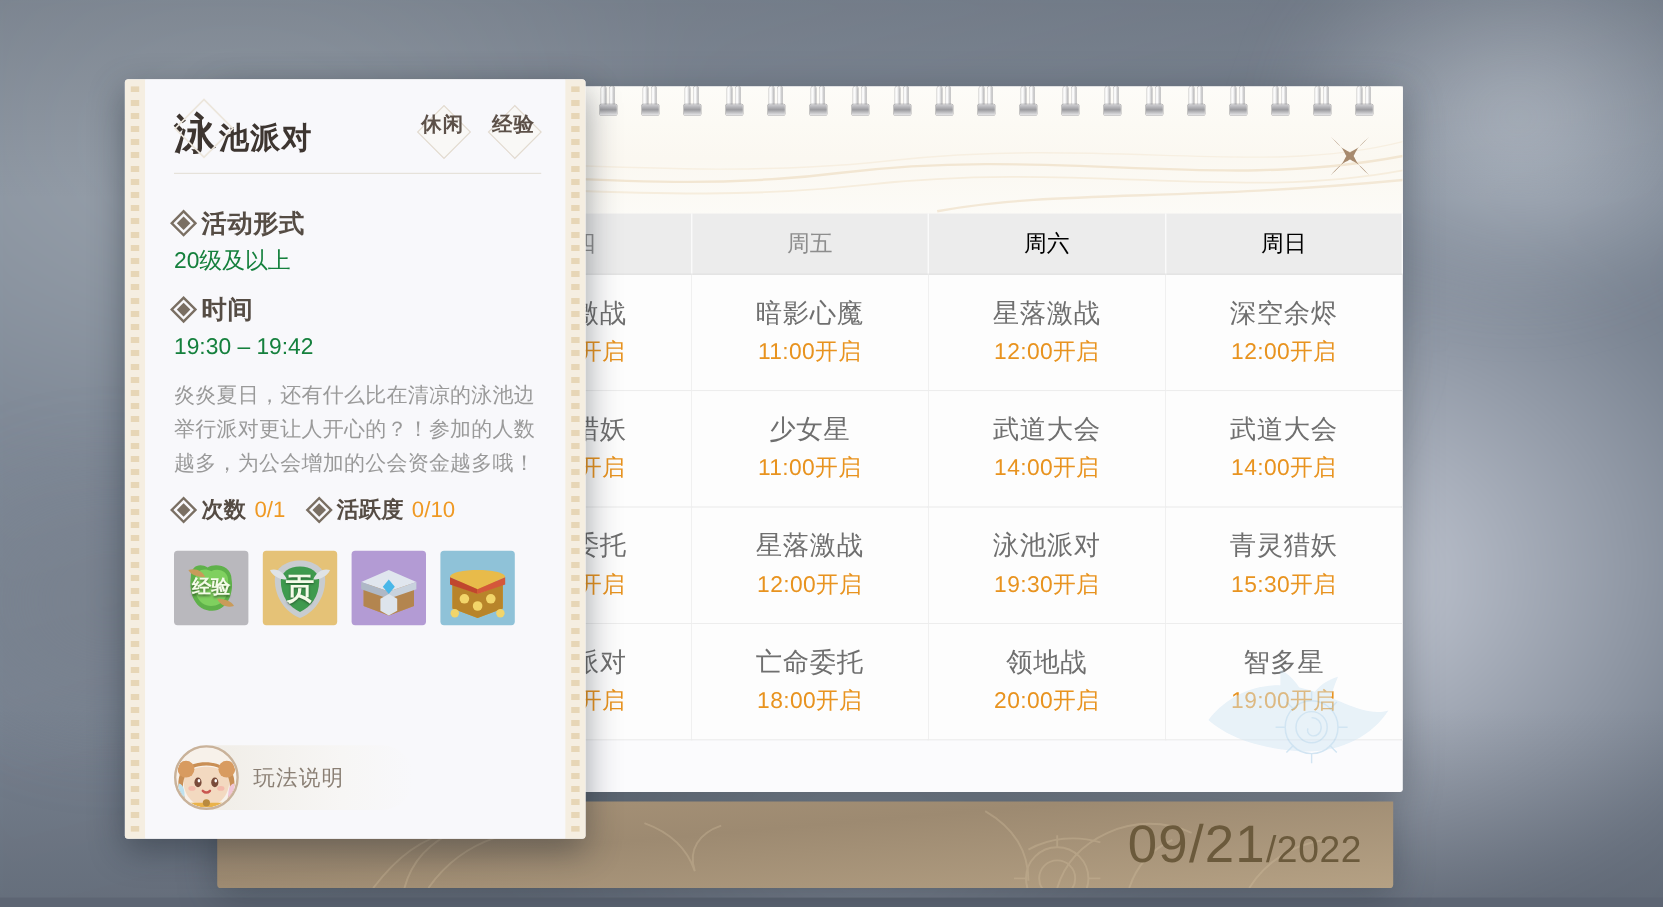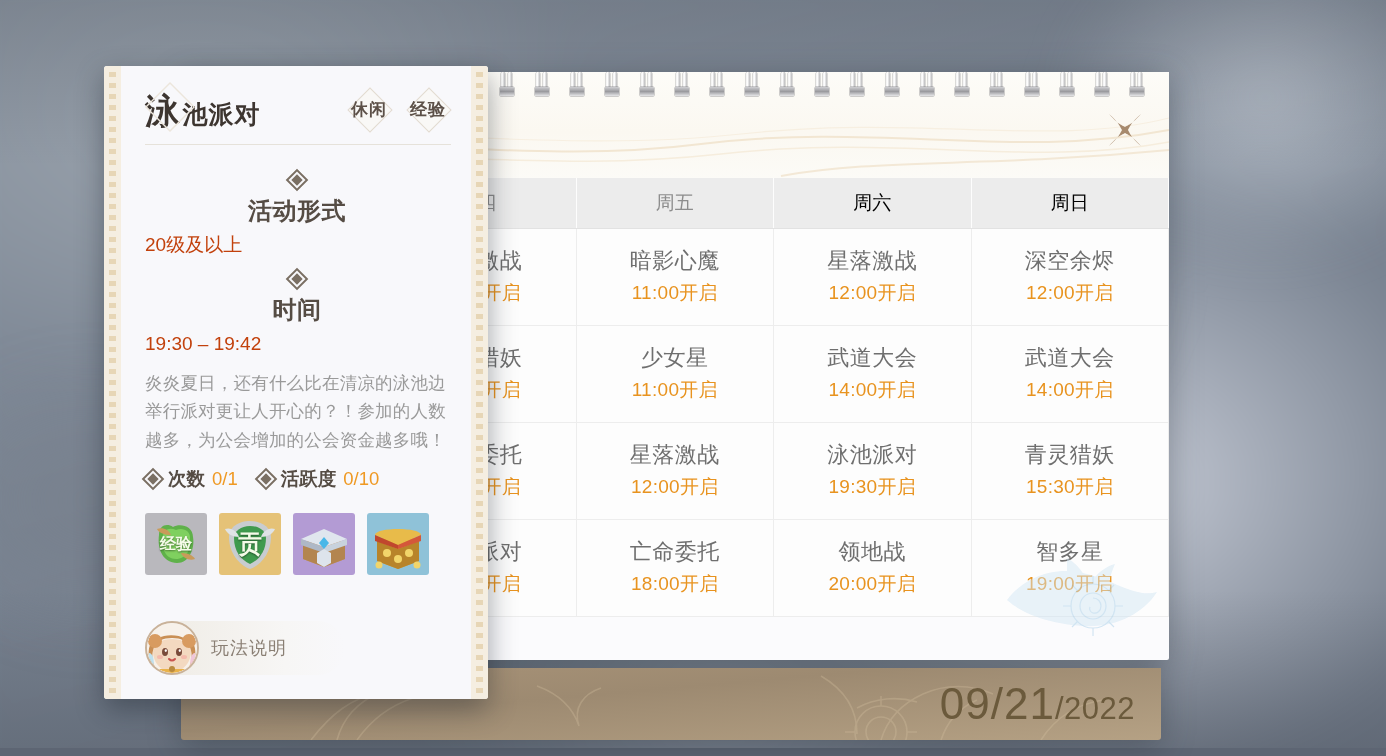--- a/index.html
+++ b/index.html
@@ -111,38 +111,38 @@
     background:#f8f8fb;overflow:hidden;}
   #detail .bgweb{position:absolute;left:0;top:0;width:100%;height:330px;opacity:.5;}
 
   .d-head{position:relative;padding:22px 22px 0 24px;height:60px;}
   .d-title{position:absolute;left:24px;top:22px;white-space:nowrap;}
   .d-title .big{font-size:35px;color:#3d3530;font-family:"DejaVu Serif",serif;font-weight:700;
       letter-spacing:.5px;}
   .d-title .small{font-size:25px;color:#3d3530;font-family:"DejaVu Serif",serif;font-weight:700;
       letter-spacing:1px;margin-left:2px;}
   .d-tags{position:absolute;right:20px;top:26px;display:flex;gap:13px;}
-  .d-tag{position:relative;width:46px;height:34px;display:flex;align-items:center;
+  .d-tag{position:relative;width:46px;height:34px;display:flex;
     justify-content:center;font-family:"DejaVu Serif",serif;font-weight:700;
     font-size:17px;color:#5c5048;letter-spacing:1px;}
   .d-tag .dia{position:absolute;left:50%;top:50%;width:30px;height:30px;
     margin:-15px 0 0 -15px;transform:rotate(45deg);
     border:1px solid #e2dad0;background:rgba(250,248,244,.6);}
   .d-tag span{position:relative;z-index:2;}
   .d-rule{position:absolute;left:24px;right:20px;top:78px;height:1px;background:#e6e2da;}
 
   .d-body{position:relative;padding:0 22px 0 24px;margin-top:24px;}
-  .sec-h{display:flex;align-items:center;gap:7px;font-size:24px;color:#554c44;
-    font-weight:700;margin:0 0 4px 0;letter-spacing:.5px;flex-direction:column;}
+  .sec-h{display:flex;align-items:center;gap:7px;font-size:21px;color:#554c44;
+    font-weight:700;margin:0 0 4px 0;letter-spacing:.5px;}
   .dia-b{width:12px;height:12px;transform:rotate(45deg);border:2px solid #7a6f63;
     position:relative;flex:none;}
   .dia-b:after{content:"";position:absolute;left:2px;top:2px;right:2px;bottom:2px;
     background:#7a6f63;}
   .gray{font-size:19px;color:#8e8e8e;line-height:1.45;}
-  .orange{font-size:19px;color:#c2410c;line-height:1.45;}
+  .orange{font-size:19px;color:#15803d;line-height:1.45;}
   .sec-gap{height:12px;}
   .desc{font-size:17.5px;color:#9a9a9a;line-height:1.62;letter-spacing:.2px;}
   .counts{display:flex;align-items:center;gap:20px;margin-top:12px;}
   .count-item{display:flex;align-items:center;gap:7px;font-size:18.5px;color:#554c44;
     font-weight:700;}
   .count-item .val{color:#ef9923;font-weight:400;}
   .rewards{display:flex;gap:12px;margin-top:10px;}
   .rw{width:62px;height:62px;border-radius:3px;position:relative;overflow:hidden;}
 
   .d-foot{position:absolute;left:24px;bottom:24px;right:22px;height:54px;}

